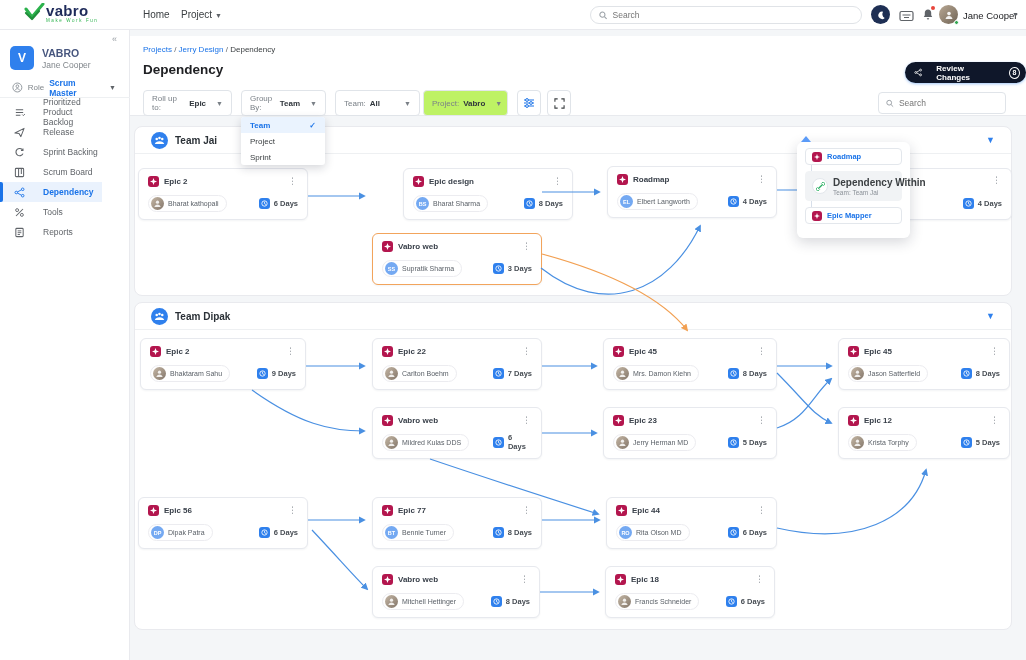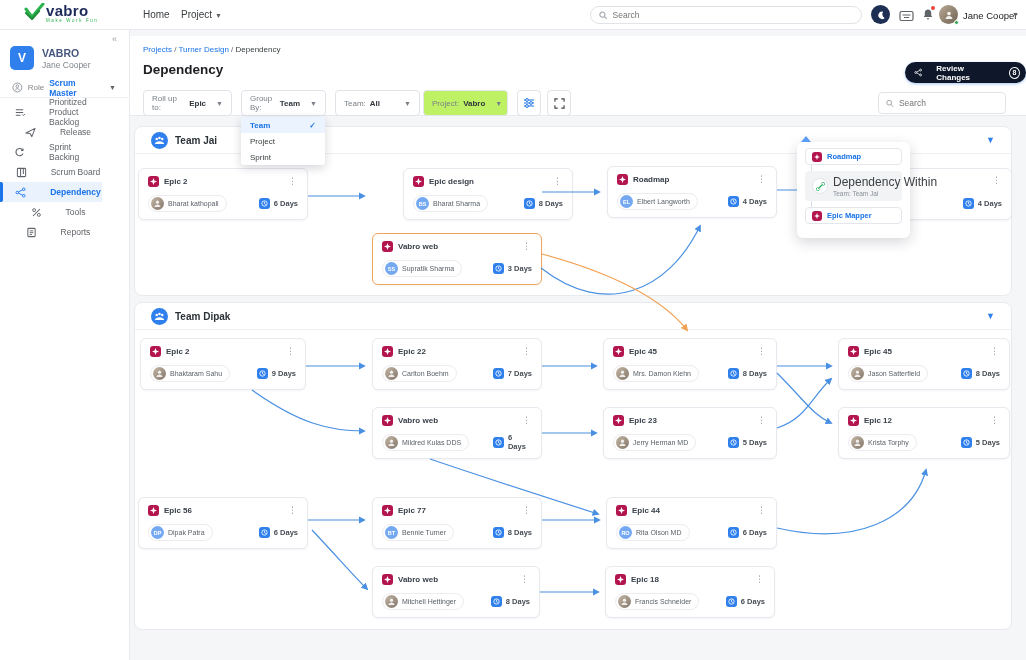--- a/index.html
+++ b/index.html
@@ -27,21 +27,21 @@
   .sidebar { position:absolute; left:0; top:30px; width:130px; height:630px; background:#fff; border-right:1px solid #e9eaee; z-index:40; }
   .collapse { position:absolute; right:12px; top:4px; color:#9aa0a6; font-size:9px; cursor:pointer; }
   .ws-tile { position:absolute; left:10px; top:16px; width:24px; height:24px; background:#2f80ed; border-radius:5px; color:#fff; font-weight:bold; font-size:12px; display:flex; align-items:center; justify-content:center; }
   .ws-name { position:absolute; left:42px; top:17px; font-size:10.5px; font-weight:bold; color:#47567e; }
   .ws-owner { position:absolute; left:42px; top:30px; font-size:8.5px; color:#80868b; }
   .role-row { position:absolute; left:0; top:48px; width:130px; height:20px; display:flex; align-items:center; padding-left:12px; gap:5px; border-bottom:1px solid #eef0f2; cursor:pointer; }
   .role-lbl { font-size:8px; color:#80868b; }
   .role-val { font-size:8.5px; color:#1a73e8; font-weight:bold; }
   .role-car { margin-left:auto; margin-right:14px; }
   .menu { position:absolute; left:0; top:72px; width:130px; }
-  .sitem { position:relative; width:102px; height:20px; display:flex; align-items:center; padding-left:14px; gap:24px; font-size:8.5px; color:#5f6368; cursor:pointer;justify-content:center; }
+  .sitem { position:relative; width:102px; height:20px; display:flex; align-items:center; padding-left:14px; gap:18px; font-size:8.5px; color:#5f6368; cursor:pointer; }
   .sitem svg { flex:0 0 auto; }
   .sitem.active { background:#eaf2fd; color:#1a73e8; font-weight:bold; }
   .sitem.active::before { content:""; position:absolute; left:0; top:0; width:3px; height:20px; background:#1a73e8; border-radius:0 2px 2px 0; }
 
   
   .headpanel { position:absolute; left:130px; top:36px; width:896px; height:80px; background:#fff; border-bottom:1px solid #e8eaee; z-index:10; }
   .crumbs { position:absolute; left:13px; top:9px; font-size:8px; color:#5f6368; }
   .crumbs .lnk { color:#1a73e8; cursor:pointer; }
   .crumbs .cur { color:#3c4043; }
   .ptitle { position:absolute; left:13px; top:26px; font-size:13.5px; font-weight:bold; color:#202124; }
@@ -89,21 +89,21 @@
 
   
   .popup { position:absolute; left:797px; top:142px; width:113px; height:96px; background:#fff; border-radius:6px; box-shadow:0 4px 14px rgba(20,30,50,.18); z-index:30; }
   .ptr { position:absolute; left:4px; top:-6px; width:0; height:0; border-left:5px solid transparent; border-right:5px solid transparent; border-bottom:6px solid #5b9bf8; }
   .pline { position:absolute; left:14px; top:16px; width:1px; height:64px; background:#d7dfea; }
   .pbox { position:absolute; left:8px; width:97px; background:#fff; border:1px solid #e3e7ec; border-radius:4px; display:flex; align-items:center; gap:5px; padding:0 6px; cursor:pointer; }
   .pbox.epicbox { height:17px; }
   .pbox.rel { height:30px; background:#f1f3f5; border-color:#f1f3f5; cursor:default; }
   .plabel { font-size:7.5px; font-weight:bold; color:#1a73e8; white-space:nowrap; }
   .relcirc { width:16px; height:16px; border-radius:50%; background:#fff; border:1px solid #e3e7ec; display:flex; align-items:center; justify-content:center; flex:0 0 auto; }
-  .reltit { font-size:12px; font-weight:normal; color:#3c4043; white-space:nowrap; }
+  .reltit { font-size:10px; font-weight:bold; color:#3c4043; white-space:nowrap; }
   .relsub { font-size:6.5px; color:#8a9097; margin-top:1px; white-space:nowrap; }
 </style>
 </head>
 <body>
 
 <div class="navbar">
   <div class="brand">
     <svg width="22" height="18" viewBox="0 0 22 18">
       <polyline points="2,6 8,14 19,1" fill="none" stroke="#2bb24c" stroke-width="3" stroke-linecap="round" stroke-linejoin="round"></polyline>
       <polyline points="2,10 8,16 15,8" fill="none" stroke="#1f8f3a" stroke-width="2.2" stroke-linecap="round" stroke-linejoin="round"></polyline>
@@ -218,21 +218,21 @@
         </svg>
       <span>Reports</span>
     </div>
   </div>
 </div>
 
 <div class="headpanel">
   <div class="crumbs">
     <span class="lnk">Projects</span>
     <span>/</span>
-    <span class="lnk">Turner Design</span>
+    <span class="lnk">Jerry Design</span>
     <span>/</span>
     <span class="cur">Dependency</span>
   </div>
   <div class="ptitle">Dependency</div>
   <div class="rvbtn">
     <svg width="9" height="9" viewBox="0 0 12 12">
         <circle cx="2.5" cy="6" r="1.4" fill="none" stroke="#fff" stroke-width="1.1"></circle>
         <circle cx="9.5" cy="2.5" r="1.4" fill="none" stroke="#fff" stroke-width="1.1"></circle>
         <circle cx="9.5" cy="9.5" r="1.4" fill="none" stroke="#fff" stroke-width="1.1"></circle>
         <path d="M3.8 5.4 L8.2 3 M3.8 6.6 L8.2 9" stroke="#fff" stroke-width="1.1" fill="none"></path>

